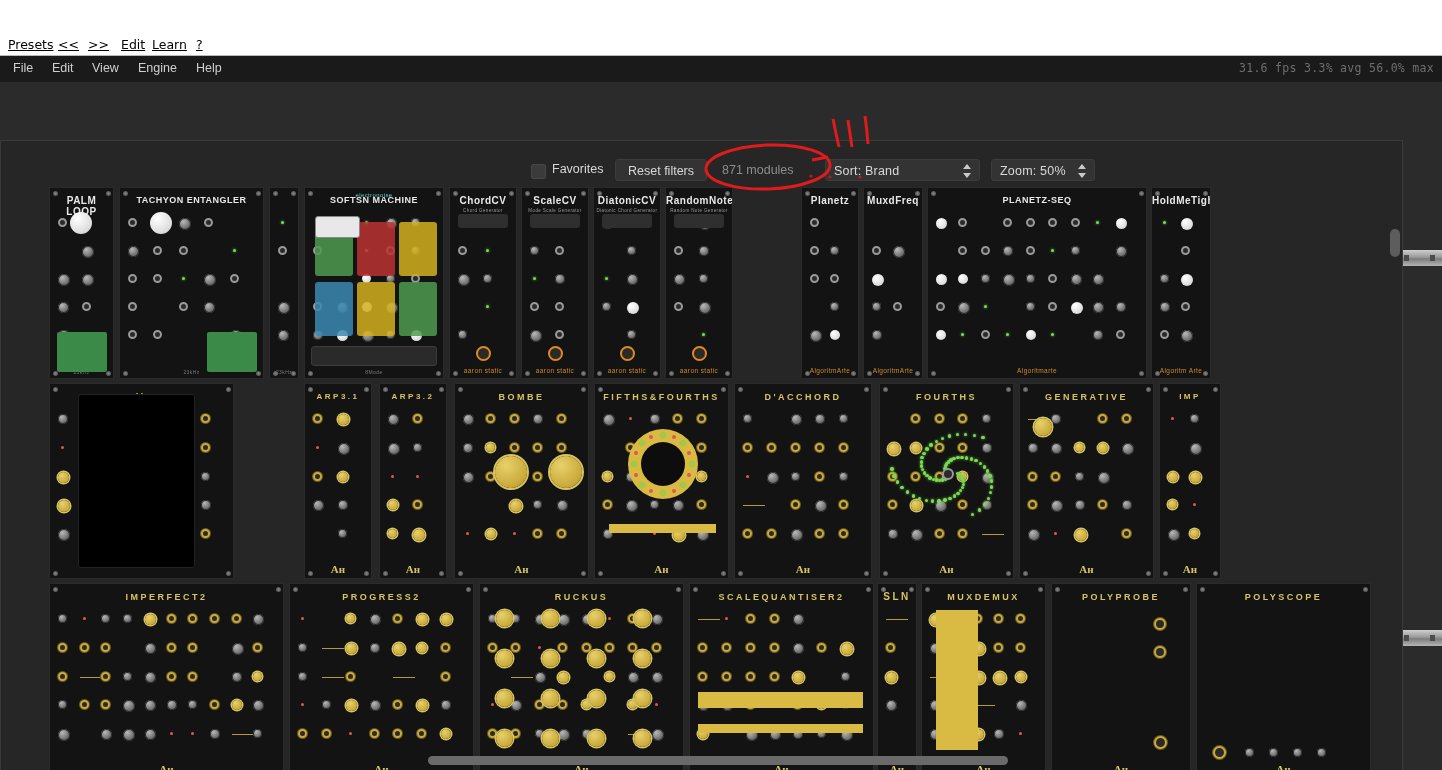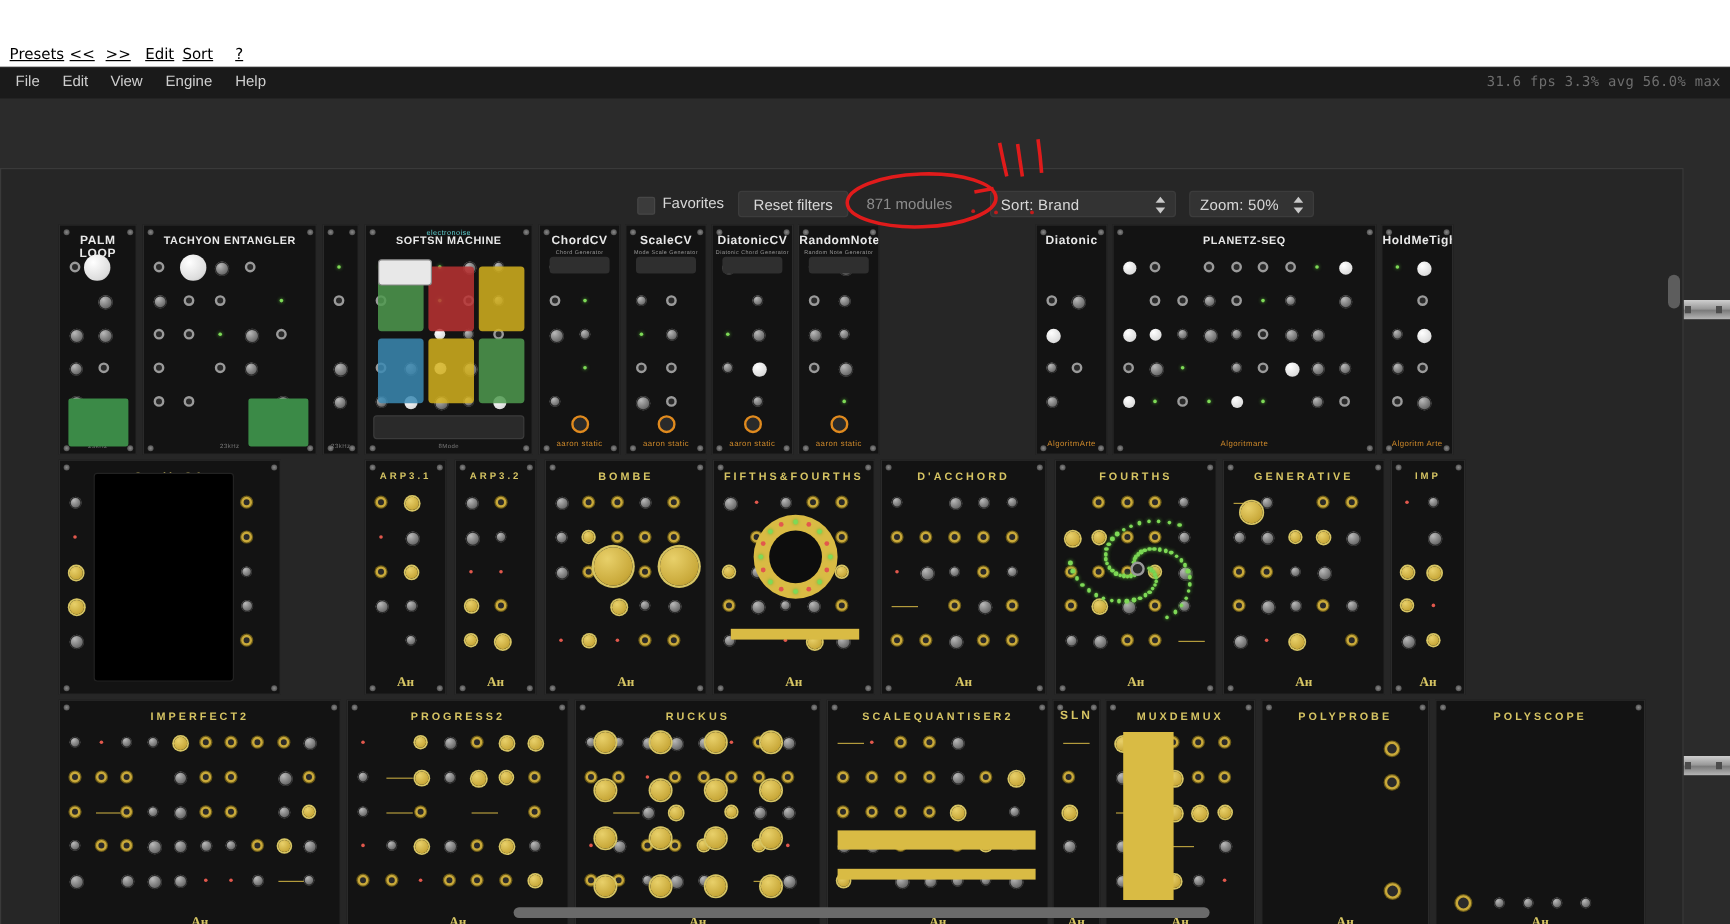--- a/index.html
+++ b/index.html
@@ -118,21 +118,21 @@
 <body>
 
 <div id="host">
 
 
   <div id="presetbar">
     <div class="mi" style="left:8px">Presets</div>
     <div class="mi" style="left:58px">&lt;&lt;</div>
     <div class="mi" style="left:88px">&gt;&gt;</div>
     <div class="mi" style="left:121px">Edit</div>
-    <div class="mi" style="left:152px">Sort</div>
+    <div class="mi" style="left:152px">Learn</div>
     <div class="mi" style="left:196px">?</div>
   </div>
 
   <div id="app">
 
     <div id="menubar">
       <div class="mi" style="left:13px">File</div>
       <div class="mi" style="left:52px">Edit</div>
       <div class="mi" style="left:92px">View</div>
       <div class="mi" style="left:138px">Engine</div>
@@ -384,27 +384,48 @@
             <div class="j" style="left:8px; top:114px; width:9px; height:9px;"></div>
             <div class="k" style="left:33px; top:114px; width:12px; height:12px;"></div>
             <div class="lbl" style="left:8px; top:144px;
             "></div>
             <div class="led" style="left:36px; top:145px; width:3px; height:3px;"></div>
             <div class="panelbox" style="left:8px; top:26px; width:50px; height:14px;
         background:#2f2f2f; border:0;"></div>
             <div class="" style="position:absolute; left:26px; top:158px; width:15px;
         height:15px; border-radius:50%; background:#2a2a2a; border:2.5px solid #e08a1e;"></div>
           </div>
+          <div class="module" style="left:800px; top:2px; width:58px; height:192px;" title="Planetz">
+            <div class="mscrew" style="left:3px; top:3px;"></div>
+            <div class="mscrew" style="left:49px; top:3px;"></div>
+            <div class="mscrew" style="left:3px; top:183px;"></div>
+            <div class="mscrew" style="left:49px; top:183px;"></div>
+            <div class="mt" style="top:7px; font-size:10px;
+         color:#e8e8e8; letter-spacing:0.5px; font-family:&quot;Liberation Sans&quot;,sans-serif;">Planetz</div>
+            <div class="brandtxt" style="bottom:4px; color:#d08a2a; font-size:6.5px;">AlgoritmArte</div>
+            <div class="j" style="left:8px; top:30px; width:9px; height:9px;"></div>
+            <div class="lbl" style="left:28px; top:32px;
+            "></div>
+            <div class="j" style="left:8px; top:58px; width:9px; height:9px;"></div>
+            <div class="k" style="left:28px; top:58px; width:9px; height:9px;"></div>
+            <div class="j" style="left:8px; top:86px; width:9px; height:9px;"></div>
+            <div class="j" style="left:28px; top:86px; width:9px; height:9px;"></div>
+            <div class="lbl" style="left:8px; top:116px;
+            "></div>
+            <div class="k" style="left:28px; top:114px; width:9px; height:9px;"></div>
+            <div class="k" style="left:8px; top:142px; width:12px; height:12px;"></div>
+            <div class="kw" style="left:28px; top:142px; width:10px; height:10px;"></div>
+          </div>
           <div class="module" style="left:862px; top:2px; width:60px; height:192px;" title="MuxdFreq">
             <div class="mscrew" style="left:3px; top:3px;"></div>
             <div class="mscrew" style="left:51px; top:3px;"></div>
             <div class="mscrew" style="left:3px; top:183px;"></div>
             <div class="mscrew" style="left:51px; top:183px;"></div>
             <div class="mt" style="top:7px; font-size:10px;
-         color:#e8e8e8; letter-spacing:0.5px; font-family:&quot;Liberation Sans&quot;,sans-serif;">Diatonic</div>
+         color:#e8e8e8; letter-spacing:0.5px; font-family:&quot;Liberation Sans&quot;,sans-serif;">MuxdFreq</div>
             <div class="brandtxt" style="bottom:4px; color:#d08a2a; font-size:6.5px;">AlgoritmArte</div>
             <div class="lbl" style="left:8px; top:32px;
             "></div>
             <div class="lbl" style="left:29px; top:32px;
             "></div>
             <div class="j" style="left:8px; top:58px; width:9px; height:9px;"></div>
             <div class="k" style="left:29px; top:58px; width:12px; height:12px;"></div>
             <div class="kw" style="left:8px; top:86px; width:12px; height:12px;"></div>
             <div class="lbl" style="left:29px; top:88px;
             "></div>

